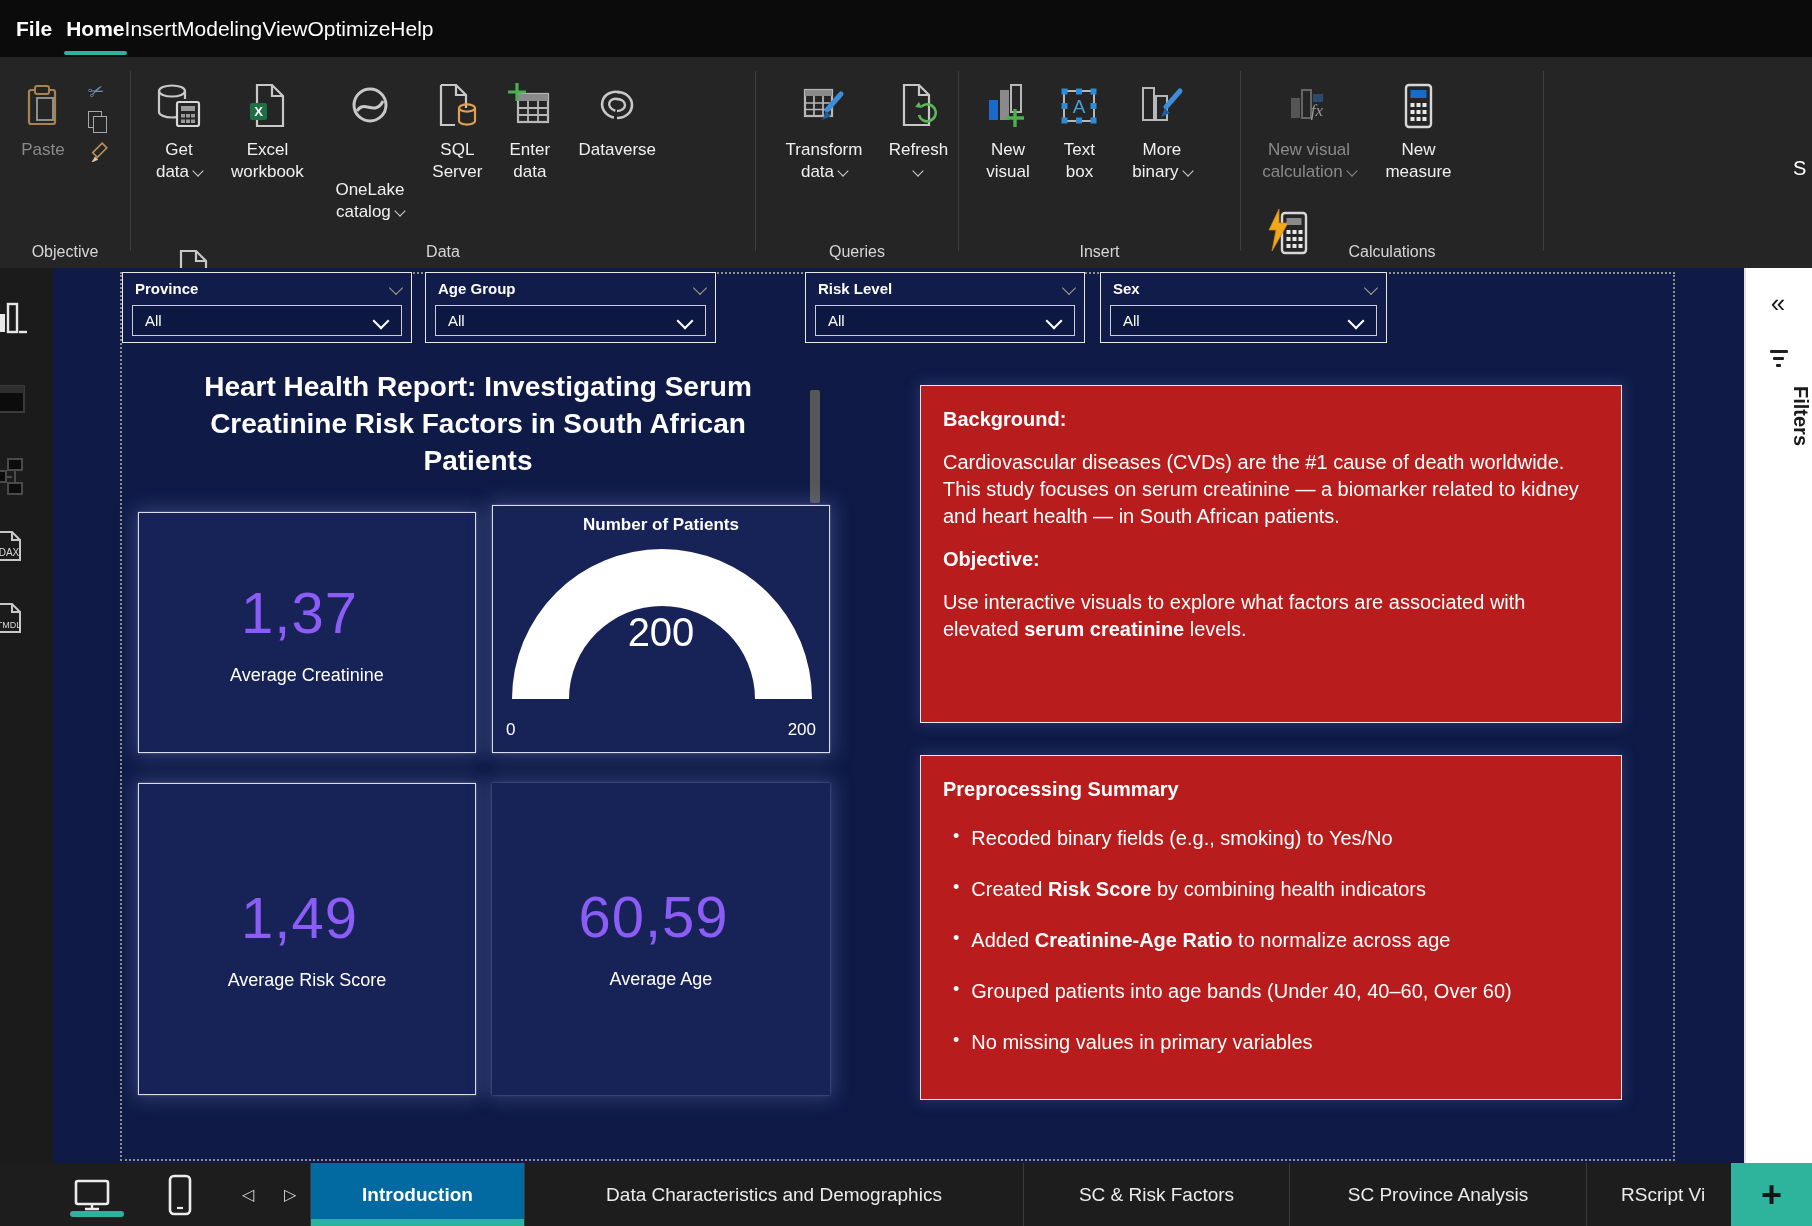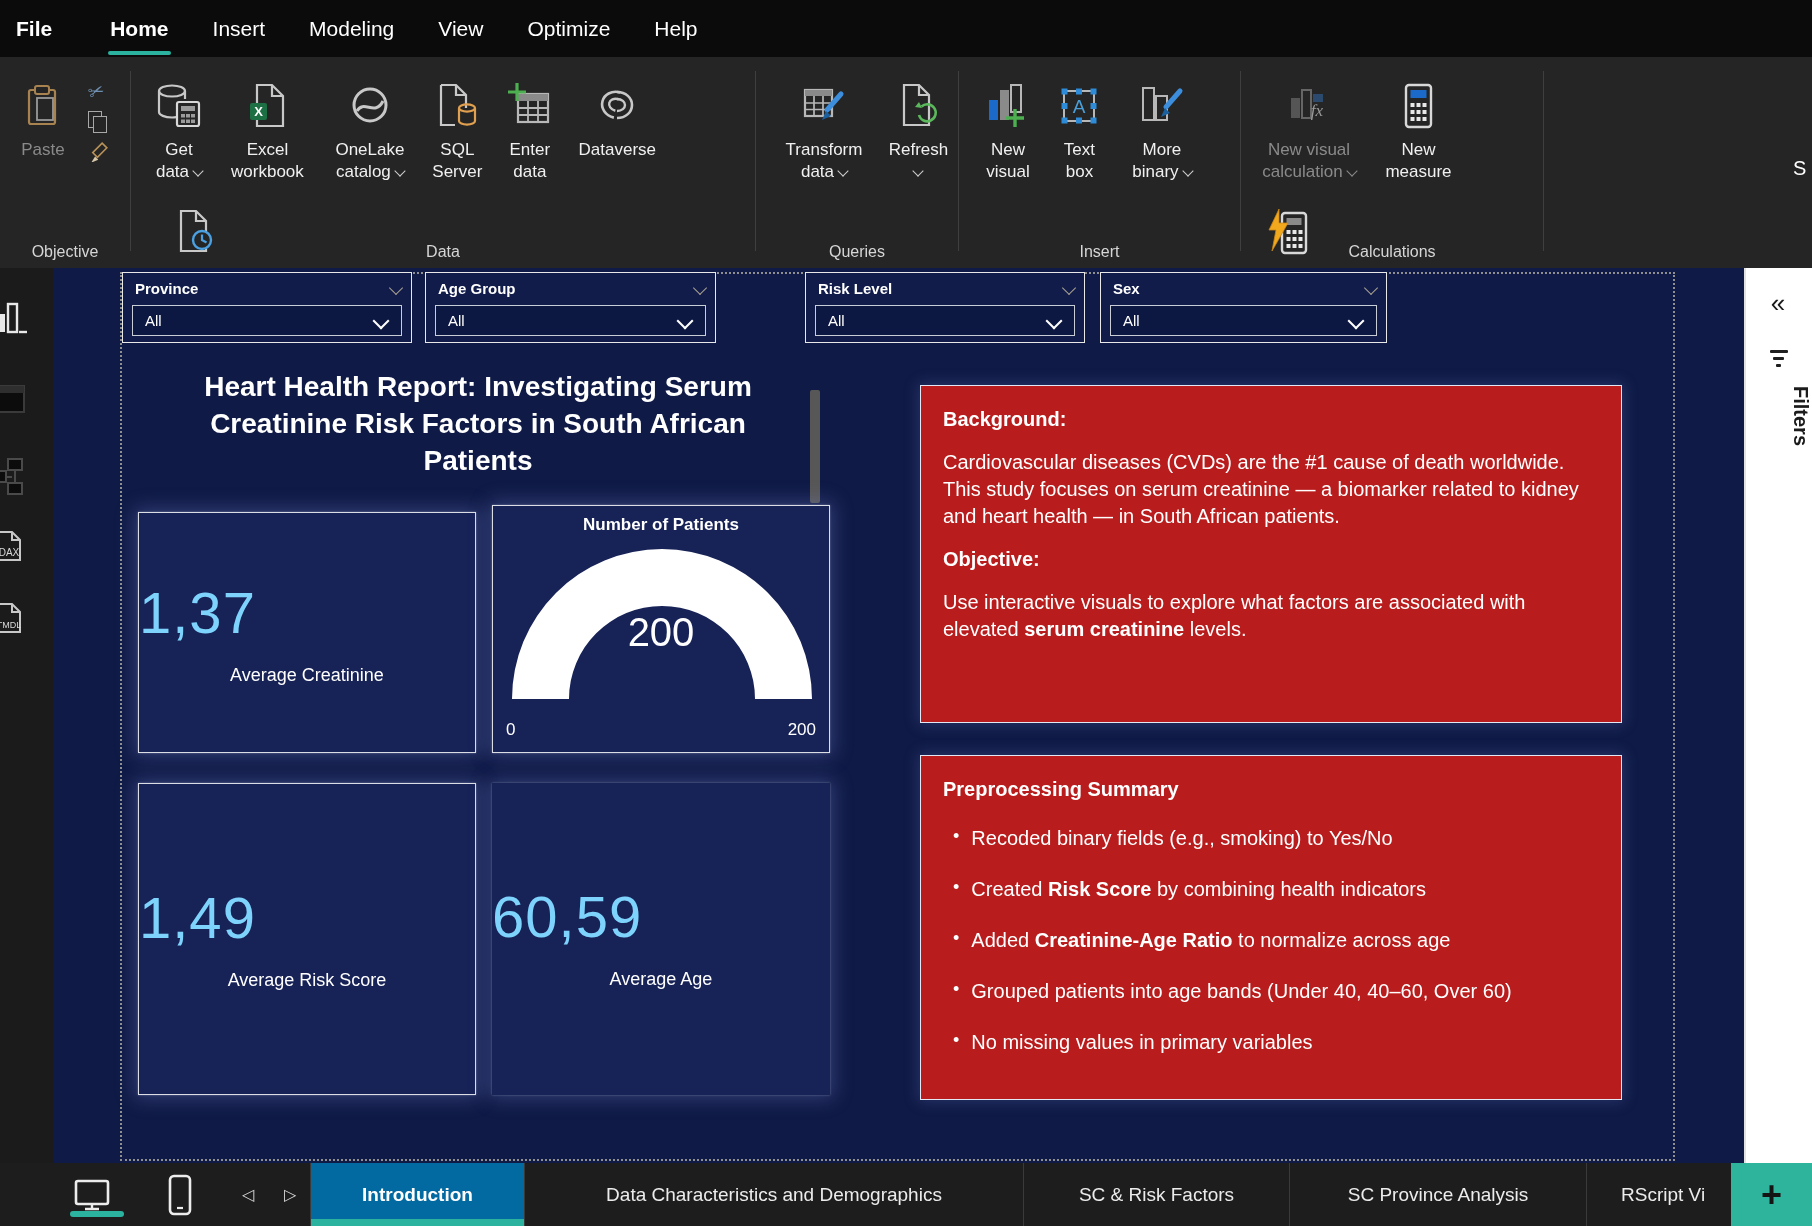--- a/index.html
+++ b/index.html
@@ -1,18 +1,18 @@
 <!DOCTYPE html>
 <html><head>
 <meta charset="utf-8">
 <style>
   html,body{margin:0;padding:0;background:#111;}
   #app{position:relative;width:1812px;height:1226px;background:#181818;font-family:"Liberation Sans",sans-serif;overflow:hidden;color:#fff;}
   
-  .menubar{position:absolute;left:0;top:0;width:1812px;height:57px;background:#0b0b0b;display:flex;align-items:center;gap:44px;padding-left:16px;box-sizing:border-box;}
+  .menubar{position:absolute;left:0;top:0;width:1812px;height:57px;background:#0b0b0b;display:flex;align-items:center;padding-left:16px;box-sizing:border-box;}
   .menu-item{font-size:21px;color:#fff;font-weight:400;position:relative;cursor:default;}
   .menu-item.file{font-weight:700;margin-right:14px;}
   .menu-item.active{font-weight:600;}
   .menu-item.active::after{content:"";position:absolute;left:-2px;right:-2px;bottom:-14px;height:4px;background:#2bb3a0;border-radius:2px;}
   
   .ribbon{position:absolute;left:0;top:57px;width:1812px;height:211px;background:#252525;border-bottom:1px solid #141414;}
   .grp{position:absolute;top:0;height:211px;box-sizing:border-box;}
   .grp-label{position:absolute;bottom:7px;left:0;right:0;text-align:center;font-size:16px;color:#d6d6d6;}
   .rdiv{position:absolute;top:14px;height:180px;width:1px;background:#3f3f3f;}
   .rbtn{display:inline-flex;flex-direction:column;align-items:center;padding-top:24px;box-sizing:border-box;vertical-align:top;cursor:pointer;}
@@ -33,21 +33,21 @@
   .slicer-head{position:absolute;left:12px;top:7px;font-size:15px;font-weight:700;color:#fff;}
   .slicer-head-chev{position:absolute;right:10px;top:10px;width:9px;height:9px;border-right:1.6px solid #a9a290;border-bottom:1.6px solid #a9a290;transform:rotate(45deg);}
   .slicer-dd{position:absolute;left:9px;right:9px;top:32px;height:31px;border:1px solid #c9cdd6;background:#0d1842;display:flex;align-items:center;padding:0 12px;box-sizing:border-box;}
   .slicer-dd .val{font-size:15px;color:#fff;}
   .slicer-dd .ddchev{position:absolute;right:14px;top:9px;width:10px;height:10px;border-right:2px solid #fff;border-bottom:2px solid #fff;transform:rotate(45deg);}
   .titlebox{position:absolute;left:80px;top:86px;width:690px;height:150px;padding:14px 30px 0;box-sizing:border-box;}
   .titlebox h1{margin:0;font-size:28px;line-height:1.33;font-weight:700;color:#fff;text-align:center;}
   .tb-scroll{position:absolute;left:757px;top:122px;width:10px;height:113px;background:#575757;border-radius:2px;}
   .pcard{position:absolute;background:#172257;box-shadow:0 0 18px 4px rgba(125,140,220,0.30),0 0 2px rgba(255,255,255,0.35);}
   .pcard.bordered{border:1px solid rgba(255,255,255,0.85);box-sizing:border-box;}
-  .kpi-value{position:absolute;left:0;right:15px;text-align:left;font-size:58px;font-weight:400;color:#7dd3fc;letter-spacing:1px;}
+  .kpi-value{position:absolute;left:0;right:15px;text-align:center;font-size:58px;font-weight:400;color:#8b5cf6;letter-spacing:1px;}
   .kpi-label{position:absolute;left:0;right:0;text-align:center;font-size:18px;color:#fff;}
   .gauge-title{position:absolute;left:0;right:0;top:9px;text-align:center;font-size:17px;font-weight:700;color:#fff;}
   .gauge-value{position:absolute;left:0;right:0;top:104px;text-align:center;font-size:40px;color:#fff;}
   .gauge-min{position:absolute;left:13px;bottom:12px;font-size:17px;color:#fff;}
   .gauge-max{position:absolute;right:13px;bottom:12px;font-size:17px;color:#fff;}
   .textvisual{position:absolute;border:1.5px solid #e4e8f4;background:#b91c1c;box-sizing:border-box;padding:22px 22px;box-shadow:0 0 14px 2px rgba(125,140,220,0.22);}
   .tv-h{font-size:20px;font-weight:700;color:#fff;margin:0 0 18px 0;}
   .tv-p{font-size:20px;line-height:1.35;color:#fff;margin:0 0 18px 0;}
   .bullet-row{display:flex;gap:12px;font-size:20px;line-height:1.3;color:#fff;margin:0 0 25px 10px;}
   .bullet-row .dot{font-size:18px;}
@@ -138,21 +138,21 @@
         <span class="ic">
           <svg width="48" height="48" viewBox="0 0 48 48">
               <path d="M14 3 h15 l11 11 v30 H14 z" fill="none" stroke="#c8c8c8" stroke-width="2.2"></path>
               <path d="M29 3 v11 h11" fill="none" stroke="#c8c8c8" stroke-width="2.2"></path>
               <rect x="7" y="21" width="17" height="17" rx="2" fill="#1d7044"></rect>
               <text x="15.5" y="34" font-size="13" font-weight="bold" fill="#fff" text-anchor="middle" font-family="Liberation Sans,sans-serif">X</text>
             </svg>
         </span>
         <span class="lbl"><span>Excel</span><br><span>workbook</span></span>
       </div>
-      <div class="rbtn" style="width:100px;">
+      <div class="rbtn" style="width:100px;gap:40px;">
         <span class="ic">
           <svg width="48" height="48" viewBox="0 0 48 48">
               <circle cx="24" cy="23" r="16" fill="none" stroke="#c8c8c8" stroke-width="3"></circle>
               <path d="M11 29 C18 17 29 35 37 19" fill="none" stroke="#c8c8c8" stroke-width="3"></path>
             </svg>
         </span>
         <span class="lbl"><span>OneLake</span><br><span>catalog</span><span class="chev"></span></span>
       </div>
       <div class="rbtn" style="width:66px;">
         <span class="ic">

